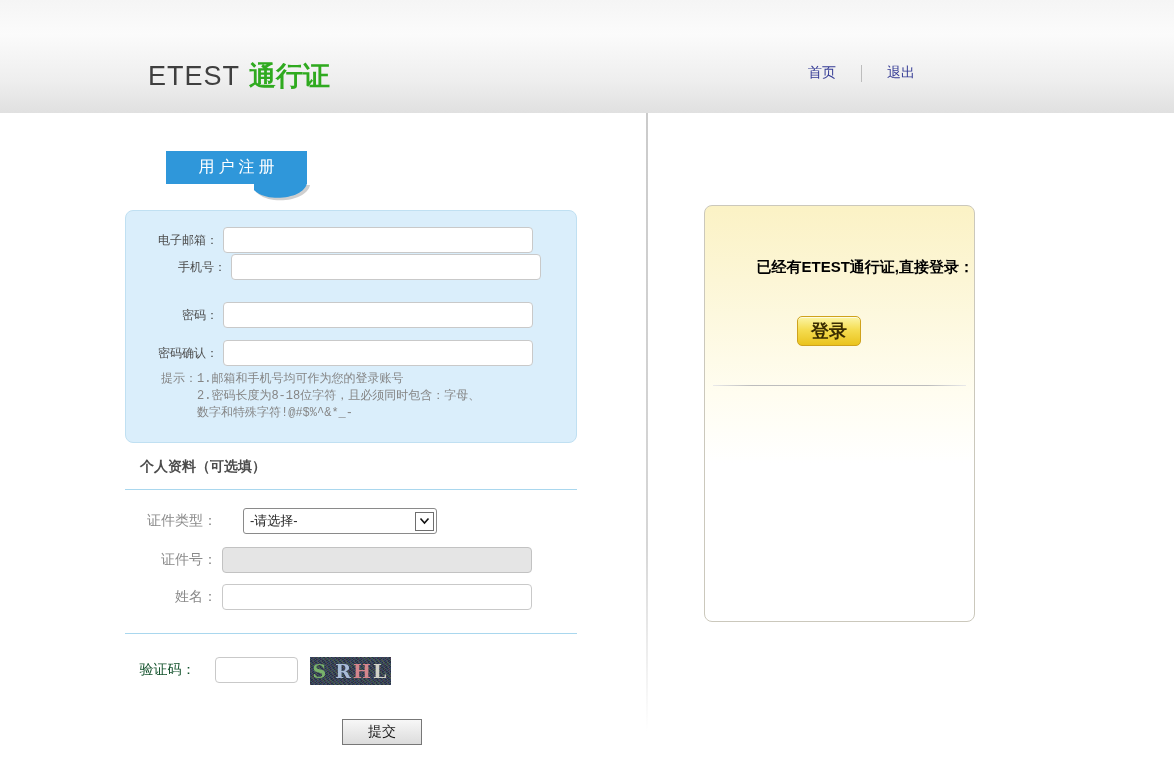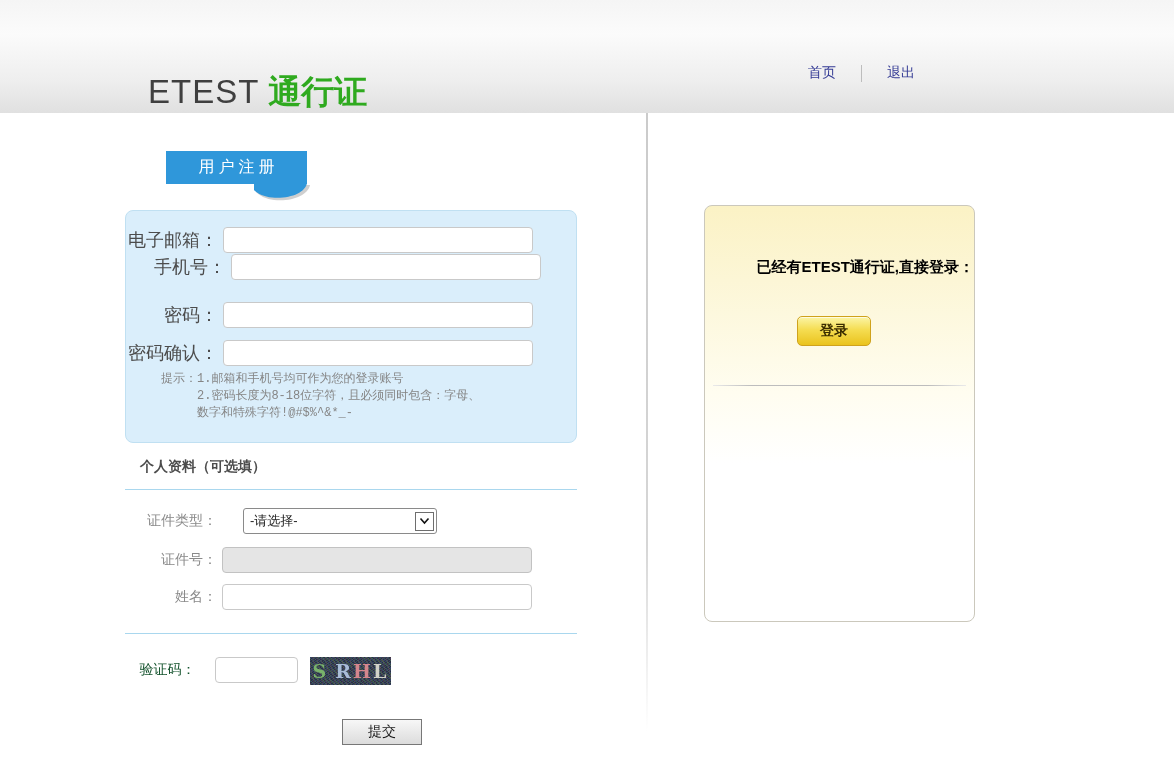--- a/index.html
+++ b/index.html
@@ -5,21 +5,21 @@
   html,body{margin:0;padding:0;}
   body{
     width:1174px;height:776px;position:relative;overflow:hidden;
     background:#ffffff;font-family:"Liberation Sans",sans-serif;
   }
   
   .header{
     position:absolute;left:0;top:0;width:1174px;height:113px;
     background:linear-gradient(180deg,#f5f5f5 0%,#fbfbfb 30%,#eeeeee 72%,#e0e0e0 100%);
   }
-  .logo{position:absolute;left:148px;top:58px;font-size:33px;white-space:nowrap;margin-top:12px;}
+  .logo{position:absolute;left:148px;top:58px;font-size:27px;white-space:nowrap;}
   .logo .etest{color:#3f3f3f;letter-spacing:1px;}
   .logo .pass{color:#2faa1f;font-weight:bold;margin-left:9px;}
   .nav{position:absolute;left:808px;top:64px;display:flex;align-items:center;font-size:14px;}
   .nav a{color:#333a94;text-decoration:none;cursor:pointer;}
   .nav .sep{width:1px;height:17px;background:#bdbdbd;margin:0 25px;}
   
   .vdivider{
     position:absolute;left:646px;top:113px;width:2px;height:618px;
     background:linear-gradient(180deg,#cbcbcb 0%,#d6d6d6 70%,rgba(214,214,214,0) 100%);
   }
@@ -29,21 +29,21 @@
     background:#2f97da;color:#ffffff;font-size:16px;letter-spacing:4px;
     display:flex;align-items:center;justify-content:center;padding-left:4px;box-sizing:border-box;
   }
   .reg-tab-tail{position:absolute;left:250px;top:183px;width:66px;height:24px;}
   
   .form-box{
     position:absolute;left:125px;top:210px;width:450px;height:231px;
     background:#daeefb;border:1px solid #c0e0f2;border-radius:8px;
   }
   .frow{position:absolute;left:0;display:flex;align-items:center;height:26px;}
-  .frow label{width:92px;text-align:right;font-size:18px;color:#4c4c4c;margin-right:5px;flex:none;}
+  .frow label{width:92px;text-align:right;font-size:12px;color:#4c4c4c;margin-right:5px;flex:none;}
   .tin{
     width:300px;height:24px;border:1px solid #c9c9c9;border-radius:4px;
     padding:0 4px;font-size:14px;background:#ffffff;font-family:inherit;color:#333;
   }
   .tin.disabled{background:#e5e5e5;border-color:#c2c2c2;}
   .tips{position:absolute;left:35px;top:160px;display:flex;font-size:12px;color:#858585;line-height:17px;font-family:Liberation Mono, monospace;}
   .tips .tip-lines{margin:0;}
   
   .profile-heading{position:absolute;left:140px;top:458px;font-size:14px;font-weight:bold;color:#4c4c4c;}
   .hline{position:absolute;left:125px;width:452px;height:1px;background:#a9d7ee;}
@@ -80,25 +80,25 @@
   }
   
   .login-panel{
     position:absolute;left:704px;top:205px;width:269px;height:415px;
     border:1px solid #cbc8bc;border-radius:8px;
     background:linear-gradient(180deg,#fbf2c5 0%,#fcf6d6 18%,#fffdf0 45%,#ffffff 62%);
   }
   .login-msg{position:absolute;left:0;top:52px;width:100%;text-align:right;
     font-size:15px;font-weight:bold;color:#000000;}
   .login-btn{
-    position:absolute;left:92px;top:110px;width:74px;height:30px;
+    position:absolute;left:92px;top:110px;width:64px;height:30px;
     border:1px solid #cfa21c;border-radius:5px;
     background:linear-gradient(180deg,#fbf5a6 0%,#f5dd52 45%,#eac31d 100%);
     box-shadow:inset 0 1px 0 rgba(255,255,255,0.65);
-    font-size:14px;font-weight:bold;color:#3a2d00;font-family:inherit;cursor:pointer;
+    font-size:18px;font-weight:bold;color:#3a2d00;font-family:inherit;cursor:pointer;
   }
   .panel-sep{
     position:absolute;left:8px;right:8px;top:179px;height:1px;
     background:linear-gradient(90deg,#eaeaea,#bdbdbd 15%,#bdbdbd 85%,#eaeaea);
   }
 </style>
 </head>
 <body>
 
 <div class="header">

